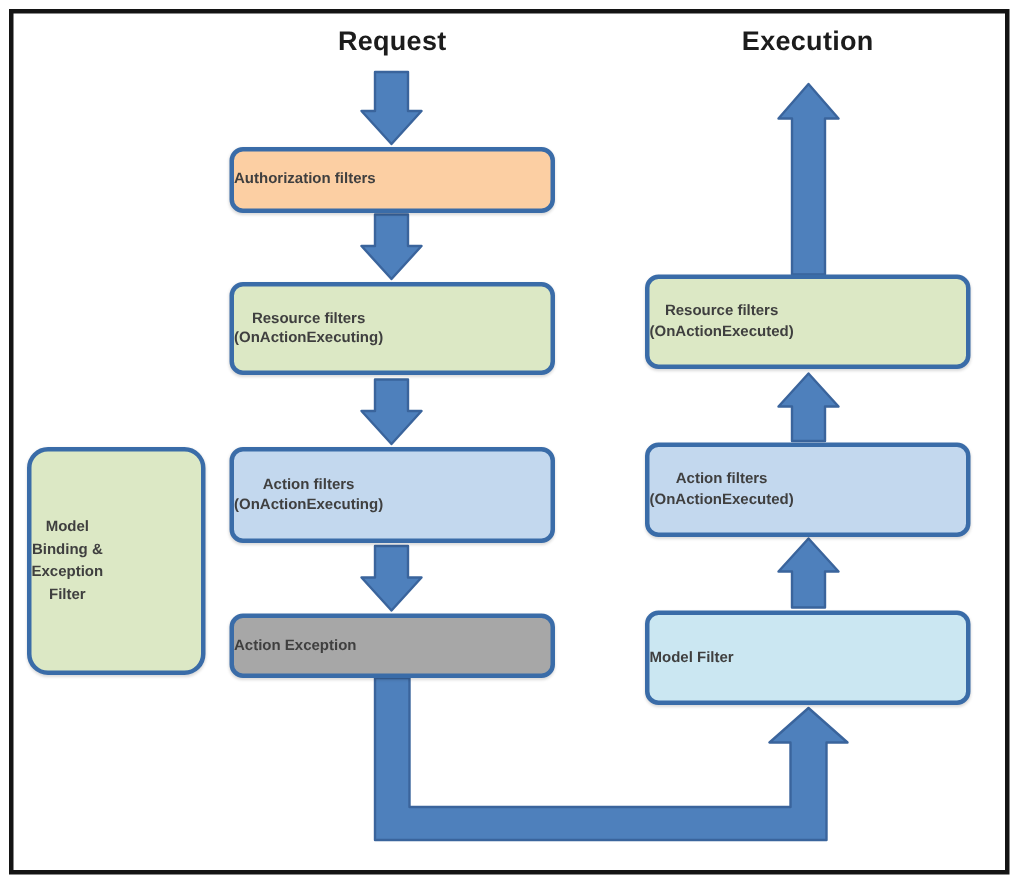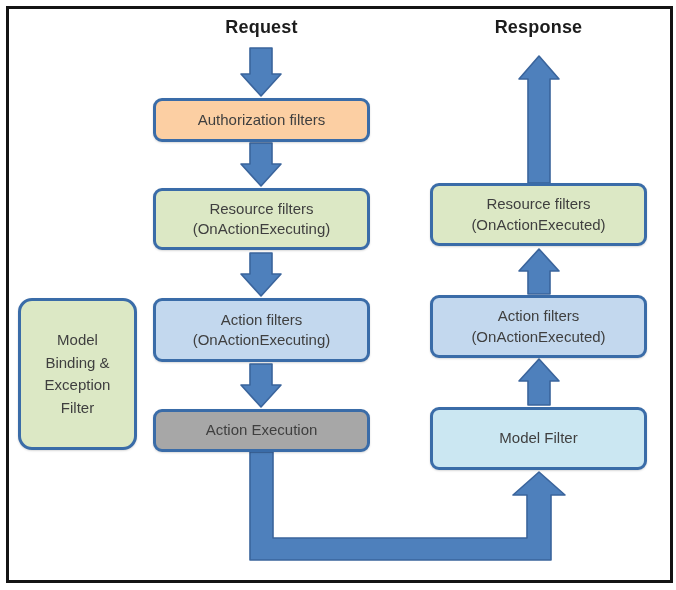--- a/index.html
+++ b/index.html
@@ -21,22 +21,22 @@
     stroke-width:1.6;stroke-linejoin:round;
   }
   .heading{
     position:absolute;z-index:3;width:217px;text-align:center;
     font-size:18px;font-weight:bold;color:var(--heading-text,#1c1c1c);
     letter-spacing:0.2px;
   }
   .box{
     position:absolute;z-index:2;box-sizing:border-box;
     border:3px solid var(--box-border,#3a6ca8);border-radius:9px;
-    display:flex;align-items:center;justify-content:center;
-    text-align:center;font-weight:normal;font-size:15px;
+    display:flex;align-items:center;justify-content:flex-start;
+    text-align:center;font-weight:bold;font-size:10px;
     color:var(--box-text,#3f3f3f);line-height:1.35;
     white-space:pre-line;
     box-shadow:0 1px 2px rgba(0,0,0,0.15);
   }
   .col-left{left:153px;width:217px;}
   .col-right{left:430px;width:217px;}
   .box-auth{top:98px;height:44px;background:var(--authorization-fill,#fccfa3);}
   .box-resource-l{top:188px;height:62px;background:var(--resource-fill,#dce8c5);}
   .box-action-l{top:298px;height:64px;background:var(--action-fill,#c3d8ee);}
   .box-exec{top:409px;height:43px;background:var(--execution-fill,#a7a7a7);}
@@ -60,38 +60,38 @@
     <path class="arrow" d="M250,143 L272,143 L272,164 L281,164 L261,186 L241,164 L250,164 Z"></path>
     <path class="arrow" d="M250,253 L272,253 L272,274 L281,274 L261,296 L241,274 L250,274 Z"></path>
     <path class="arrow" d="M250,364 L272,364 L272,385 L281,385 L261,407 L241,385 L250,385 Z"></path>
     <path class="arrow" d="M250,452 L250,560 L551,560 L551,495 L565,495 L539,472 L513,495 L527,495 L527,538 L273,538 L273,452 Z"></path>
     <path class="arrow" d="M539,359 L559,381 L550,381 L550,405 L528,405 L528,381 L519,381 Z"></path>
     <path class="arrow" d="M539,249 L559,271 L550,271 L550,294 L528,294 L528,271 L519,271 Z"></path>
     <path class="arrow" d="M539,56 L559,79 L550,79 L550,183 L528,183 L528,79 L519,79 Z"></path>
   </svg>
 
   <div class="heading" style="left:153px;top:17px;">Request</div>
-  <div class="heading" style="left:430px;top:17px;">Response</div>
+  <div class="heading" style="left:430px;top:17px;">Execution</div>
 
   <div class="box col-left box-auth">
     <span>Authorization filters</span>
   </div>
 
   <div class="box col-left box-resource-l">
     <span>Resource filters
 (OnActionExecuting)</span>
   </div>
 
   <div class="box col-left box-action-l">
     <span>Action filters
 (OnActionExecuting)</span>
   </div>
 
   <div class="box col-left box-exec">
-    <span>Action Execution</span>
+    <span>Action Exception</span>
   </div>
 
   <div class="box box-model">
     <span>Model
 Binding &amp;
 Exception
 Filter</span>
   </div>
 
   <div class="box col-right box-resource-r">

